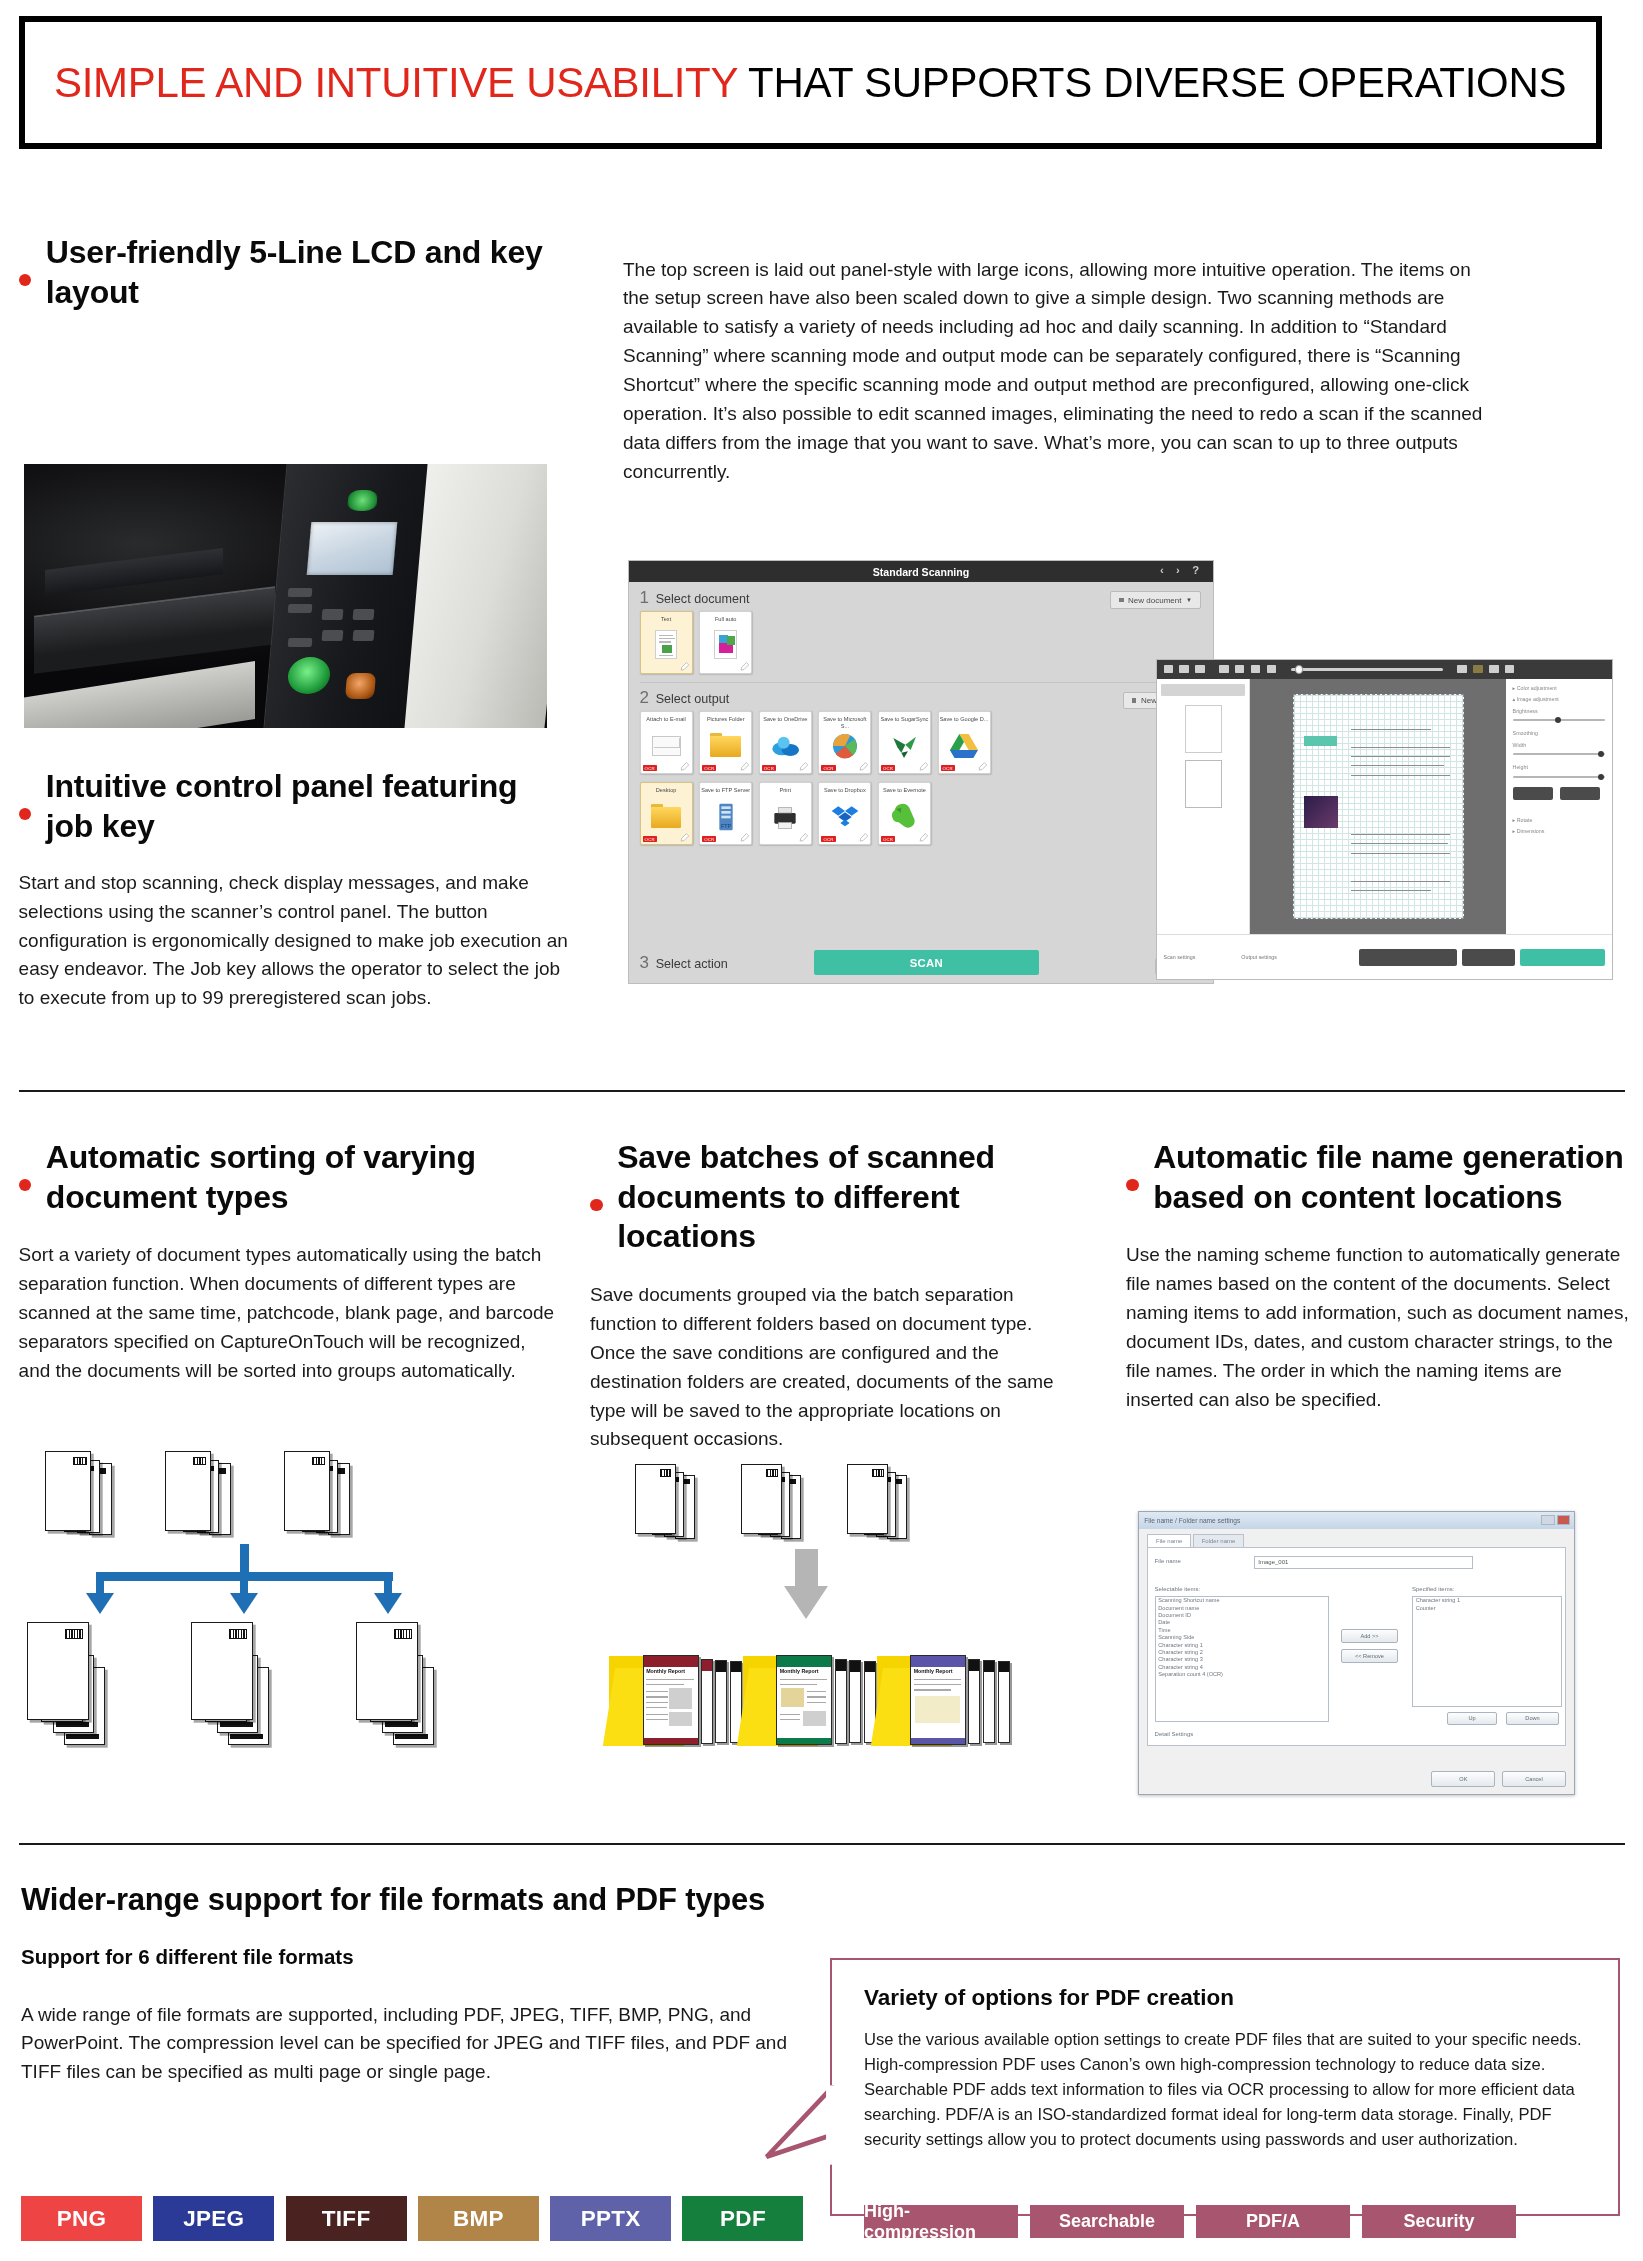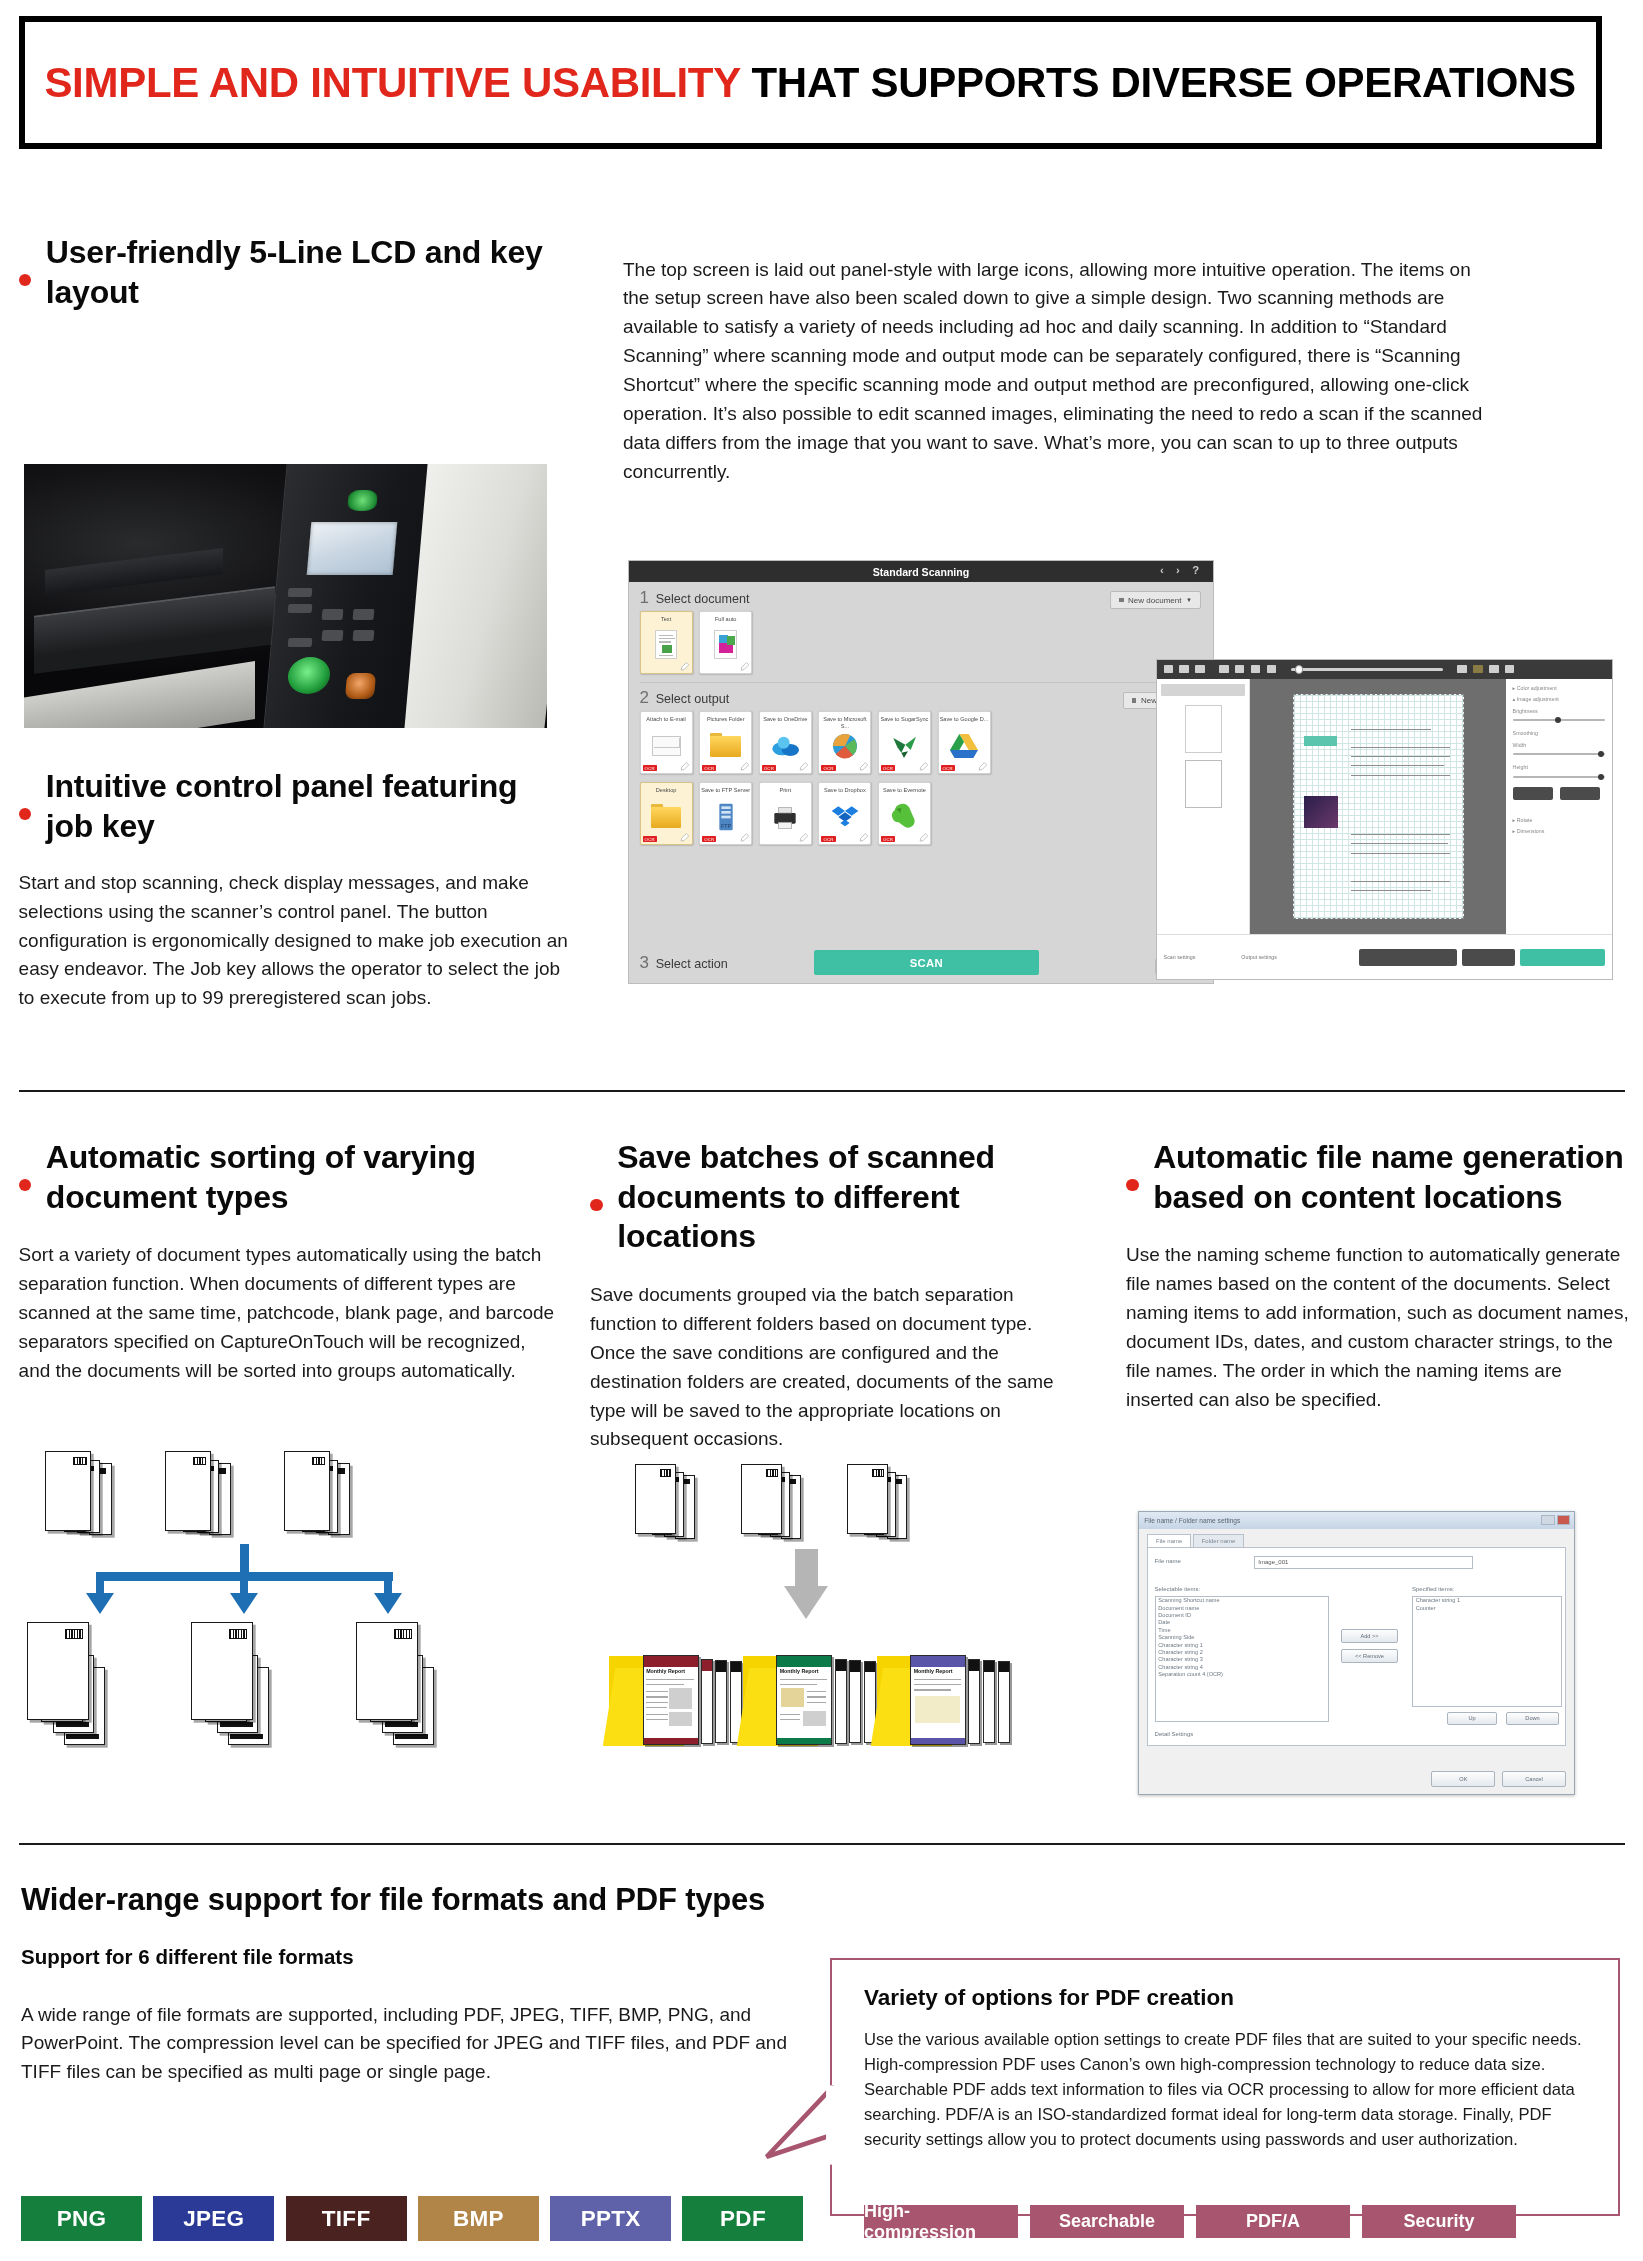--- a/index.html
+++ b/index.html
@@ -15,21 +15,21 @@
   .banner {
     position: absolute;
     left: 18.6px; top: 16px;
     width: 1583px; height: 133px;
     border: 6px solid #000000;
     background: #ffffff;
     display: flex; align-items: center; justify-content: center;
   }
   .banner-text {
     font-size: 42px;
-    font-weight: 700;
+    font-weight: 400;
     letter-spacing: -0.3px;
     white-space: nowrap;
     font-family: "Liberation Sans", sans-serif;
   }
   .banner-red { color: #e1261c; }
   .banner-black { color: #000000; }
 
   
   .feature { position: absolute; }
   .feat-head {
@@ -1035,21 +1035,21 @@
 
 <div class="divider" id="div2"></div>
 
 <div id="sec-formats">
   <div class="big-head">Wider-range support for file formats and PDF types</div>
   <div class="sub-head">Support for 6 different file formats</div>
   <div class="fmt-body">A wide range of file formats are supported, including PDF, JPEG, TIFF, BMP, PNG, and PowerPoint. The compression level can be specified for JPEG and TIFF files, and PDF and TIFF files can be specified as multi page or single page.</div>
 </div>
 
 <div class="fmt-badges">
-  <div class="badge" style="background:#15803d">PNG</div>
+  <div class="badge" style="background:#ef4444">PNG</div>
   <div class="badge" style="background:#2b3a96">JPEG</div>
   <div class="badge" style="background:#4a2320">TIFF</div>
   <div class="badge" style="background:#b18448">BMP</div>
   <div class="badge" style="background:#5f62a8">PPTX</div>
   <div class="badge" style="background:#15803d">PDF</div>
 </div>
 
 <div class="callout">
   <svg class="callout-tail" viewBox="0 0 112 120">
     <path d="M112 0 L10 108 L112 74" fill="#ffffff" stroke="#a8556f" stroke-width="7" stroke-linejoin="miter"></path>

